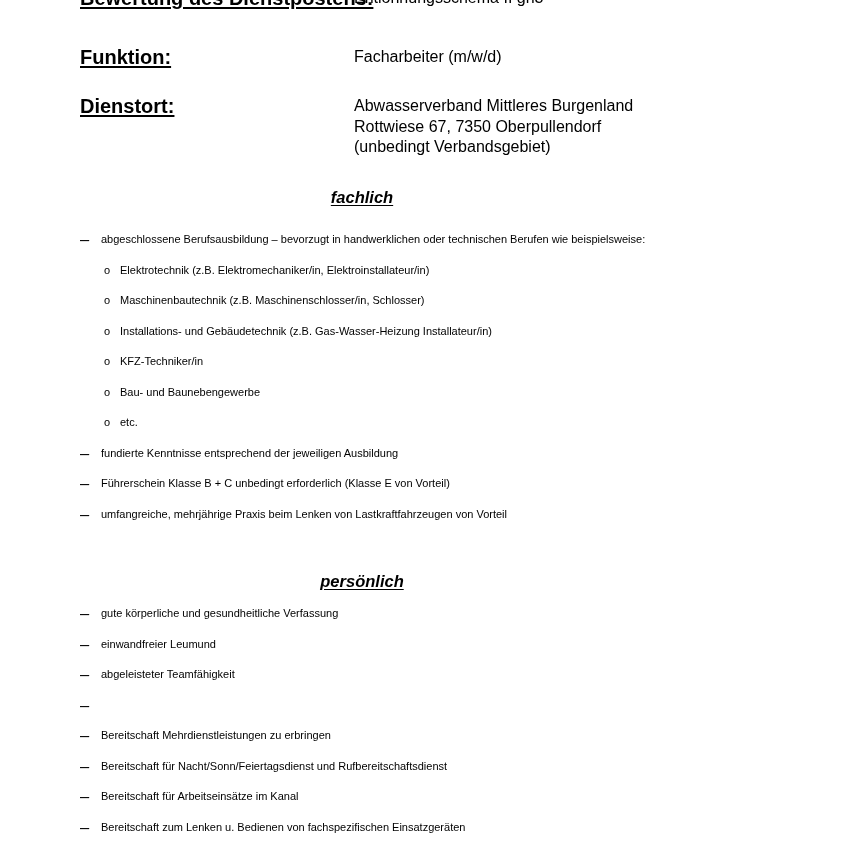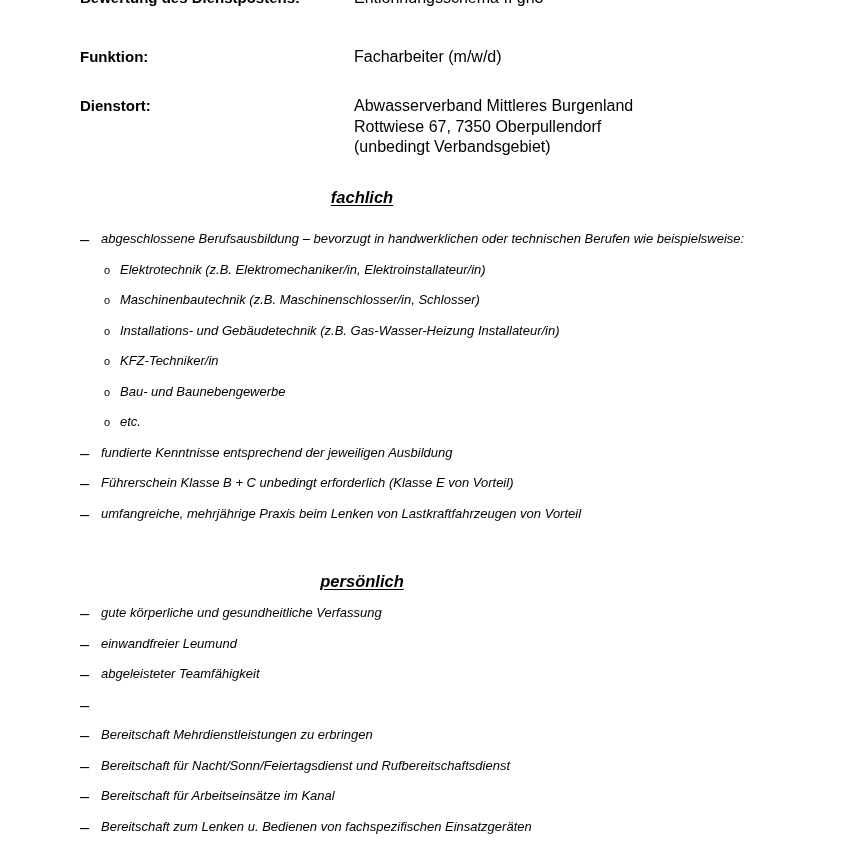--- a/index.html
+++ b/index.html
@@ -27,22 +27,23 @@
   .field-row {
     position: absolute;
     left: 80px;
     width: 700px;
     display: flex;
     align-items: flex-start;
   }
   .field-label {
     width: 274px;
     flex: 0 0 274px;
-    font-size: 15px;
+    font-size: 20px;
     font-weight: bold;
+    text-decoration: underline;
     text-underline-offset: 2px;
     line-height: 20px;
     white-space: nowrap;
   }
   .field-value {
     flex: 1 1 auto;
     font-size: 16px;
     line-height: 20.5px;
     font-weight: normal;
   }
@@ -80,23 +81,22 @@
     min-height: 30.5px;
   }
   .bullet-item .marker {
     position: absolute;
     top: 0;
     font-size: 16.5px;
     line-height: 30.5px;
   }
   .bullet-item .btext {
     display: block;
-    font-size: 13px;
+    font-size: 11px;
     line-height: 30.5px;
-    font-style: italic;
   }
 
   
   .lvl1 .marker {
     left: 80px;
   }
   .lvl1 .btext {
     margin-left: 101px;
     margin-right: 70px;
   }

